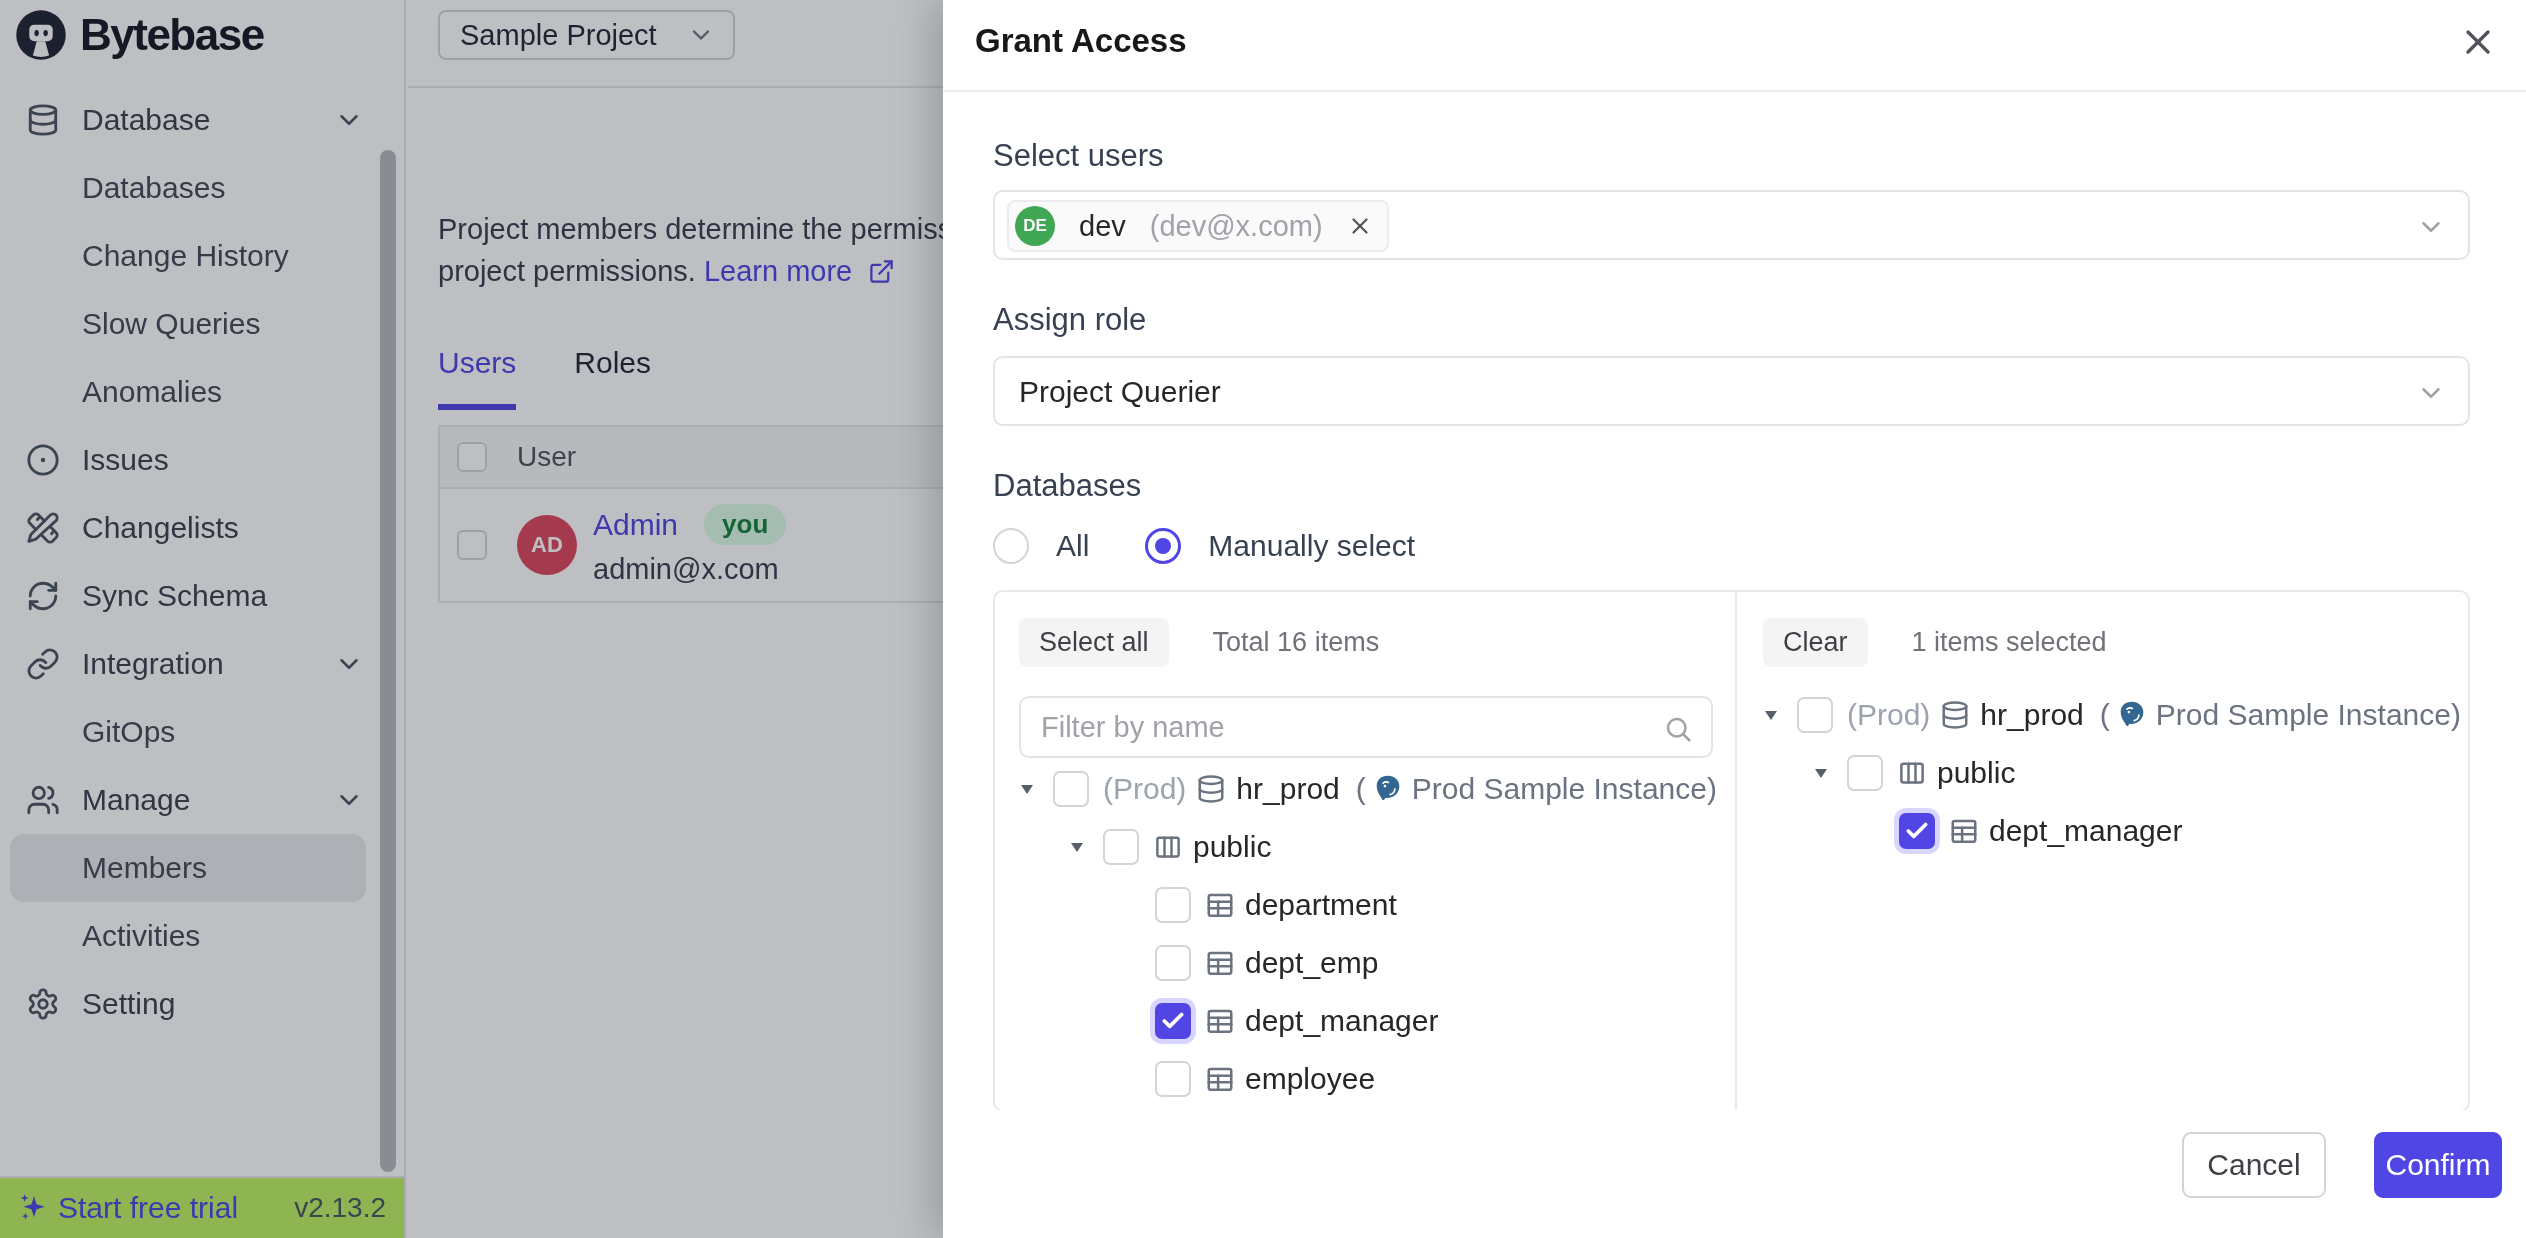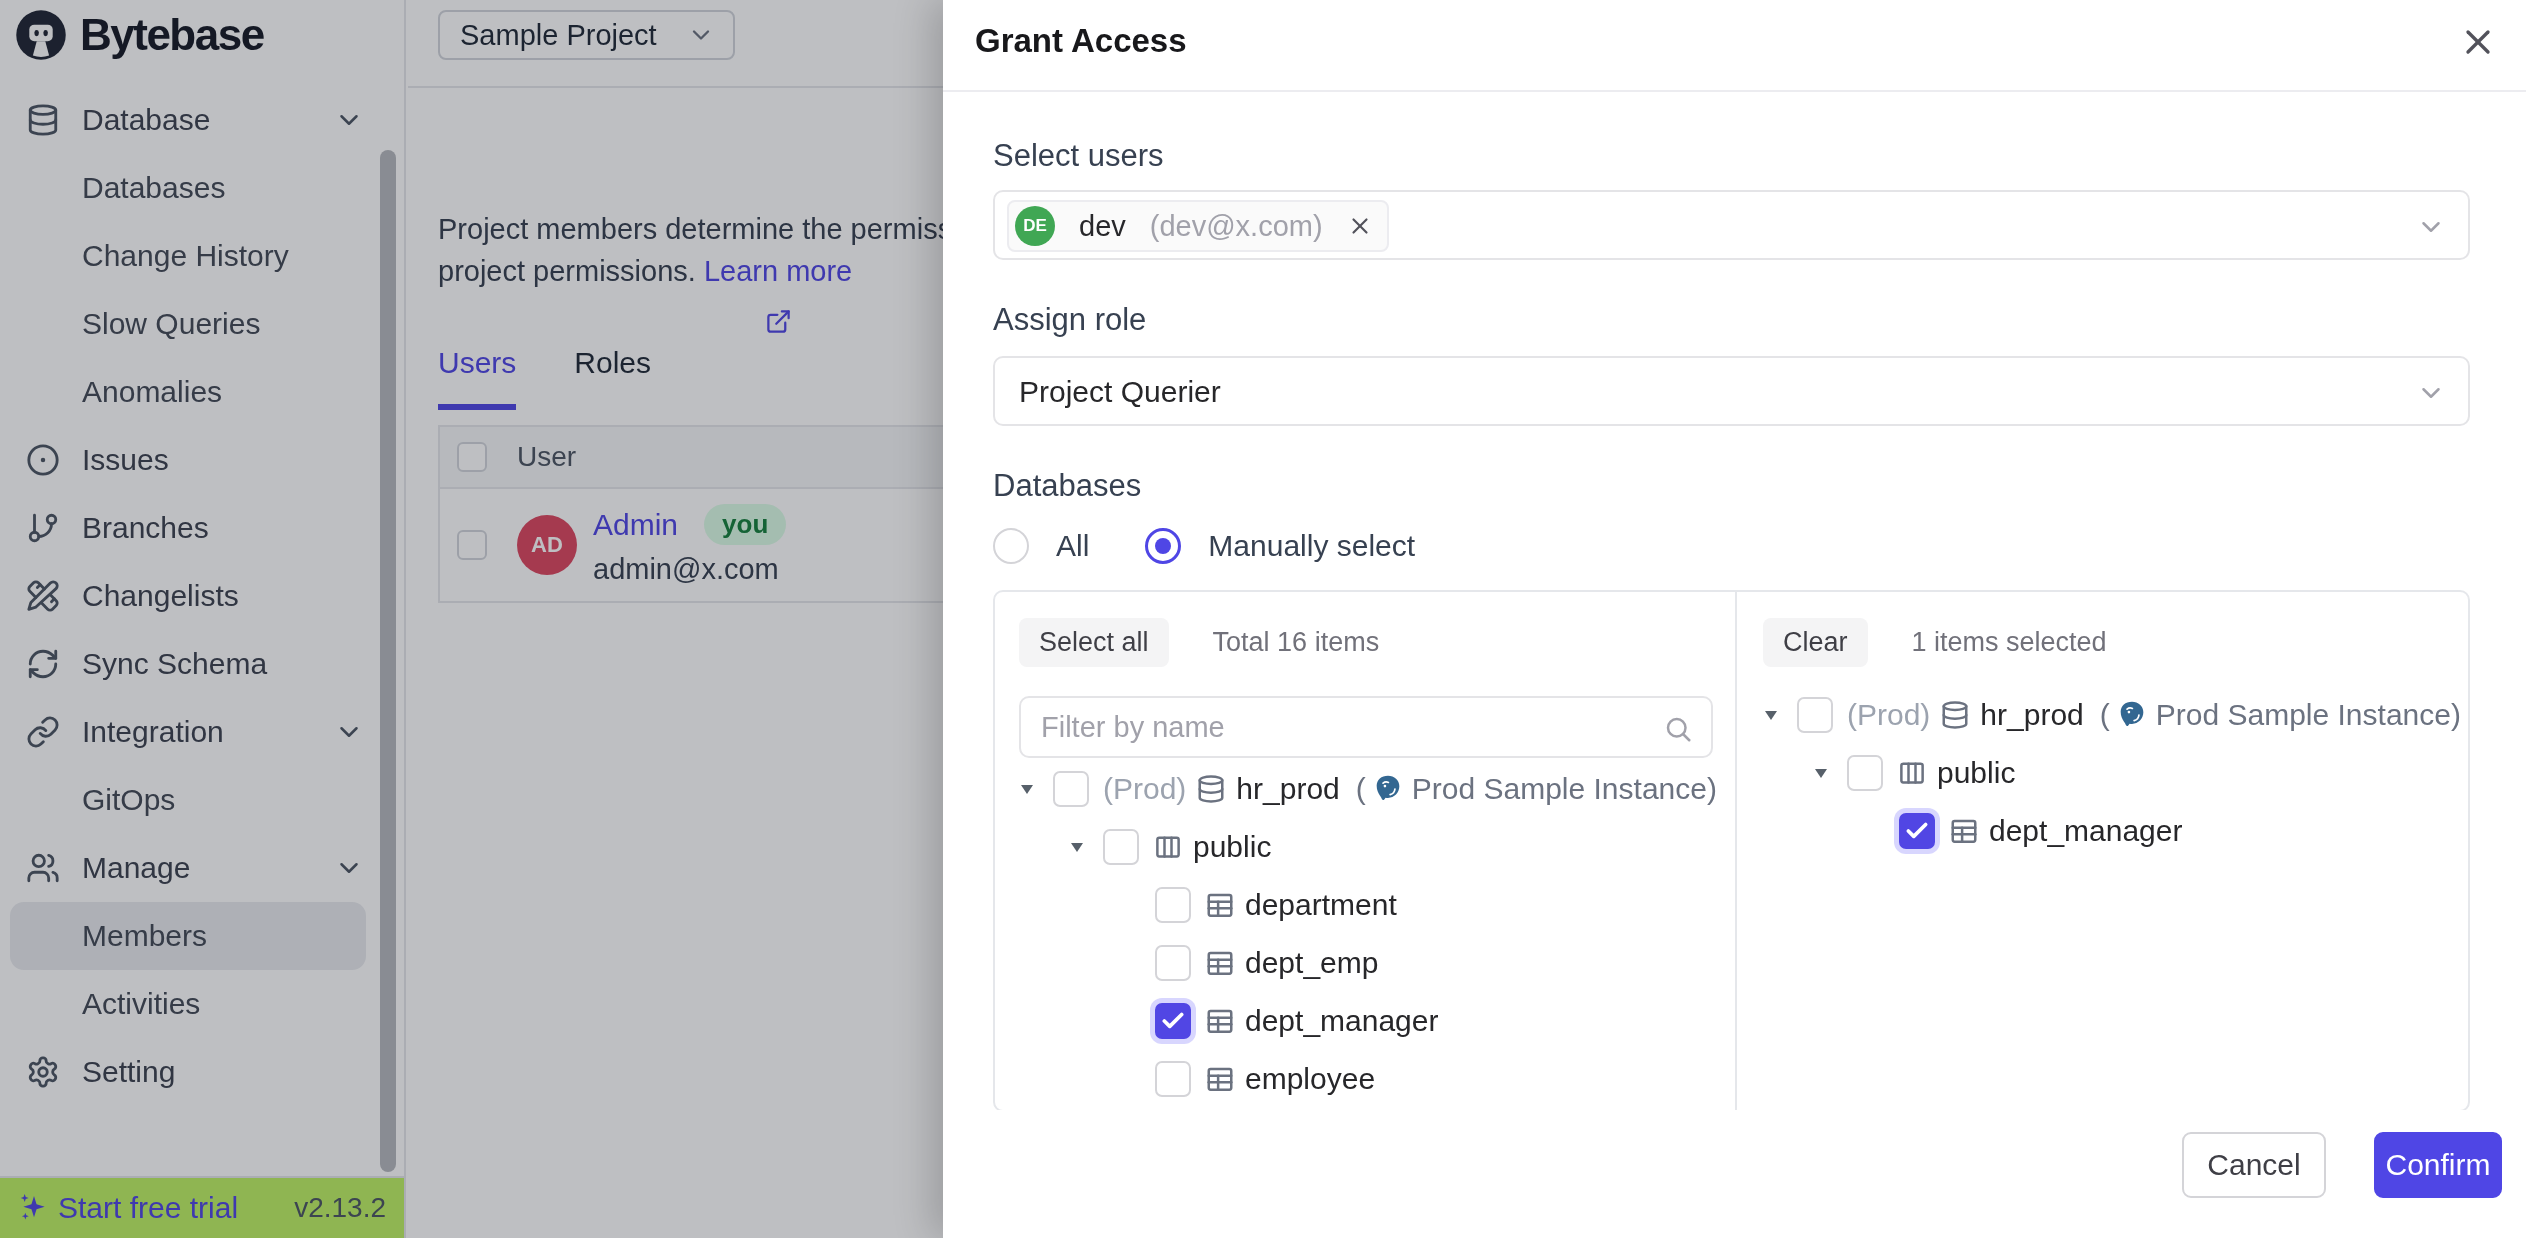--- a/index.html
+++ b/index.html
@@ -27,21 +27,21 @@
   .sb-footer { position:absolute; left:0; right:0; bottom:0; height:62px; border-top:2px solid #e5e7eb; display:flex; align-items:center; justify-content:space-between; padding:0 18px; background:#bef264; }
   .trial { display:flex; align-items:center; gap:8px; color:#4f46e5; font-size:30px; font-weight:500; cursor:pointer; }
   .version { color:#4b5563; font-size:28px; }
 
   
   .content { position:absolute; left:408px; top:0; right:0; height:1238px; background:#fff; }
   .topbar { height:88px; border-bottom:2px solid #e5e7eb; position:relative; }
   .proj-btn { position:absolute; left:30px; top:10px; height:50px; border:2px solid #d1d5db; border-radius:8px; display:flex; align-items:center; gap:30px; padding:0 18px 0 20px; font-size:29px; color:#1f2937; background:#fff; cursor:pointer; }
   .proj-btn .chev { width:28px; height:28px; color:#6b7280; }
   .desc { position:absolute; left:30px; top:208px; font-size:29px; line-height:42px; color:#374151; white-space:nowrap; }
-  .link { color:#4f46e5; cursor:pointer; display:inline-flex; align-items:center; gap:16px;flex-direction:column; }
+  .link { color:#4f46e5; cursor:pointer; display:inline-flex; align-items:center; gap:16px; }
   .tabs { position:absolute; left:30px; top:346px; display:flex; gap:58px; }
   .tab { font-size:30px; padding-bottom:24px; cursor:pointer; color:#1f2937; }
   .tab.active { color:#4f46e5; border-bottom:6px solid #4f46e5; }
   .mtable { position:absolute; left:30px; top:425px; width:2088px; border:2px solid #e5e7eb; }
   .thead { height:62px; background:#f6f7f8; border-bottom:2px solid #e5e7eb; display:flex; align-items:center; }
   .thead .hlbl { font-size:28px; font-weight:500; color:#4b5563; margin-left:30px; }
   .trow-user { height:112px; display:flex; align-items:center; }
   .cbx { width:30px; height:30px; border:2px solid #d1d5db; border-radius:6px; background:#fff; margin-left:17px; flex:none; cursor:pointer; }
   .avatar { width:60px; height:60px; border-radius:50%; color:#fff; display:flex; align-items:center; justify-content:center; font-size:22px; font-weight:700; flex:none; }
   .av-admin { background:#dd4760; margin-left:30px; }
@@ -235,26 +235,20 @@
           <span class="lbl">Anomalies</span>
         </div>
       <div class="nav-row">
         <svg class="ic stk" viewBox="0 0 24 24">
             <use href="#i-issue"></use>
           </svg>
         <span class="lbl">Issues</span>
       </div>
       <div class="nav-row">
         <svg class="ic stk" viewBox="0 0 24 24">
-            <use href="#i-branch"></use>
-          </svg>
-        <span class="lbl">Branches</span>
-      </div>
-      <div class="nav-row">
-        <svg class="ic stk" viewBox="0 0 24 24">
             <use href="#i-changelist"></use>
           </svg>
         <span class="lbl">Changelists</span>
       </div>
       <div class="nav-row">
         <svg class="ic stk" viewBox="0 0 24 24">
             <use href="#i-sync"></use>
           </svg>
         <span class="lbl">Sync Schema</span>
       </div>

